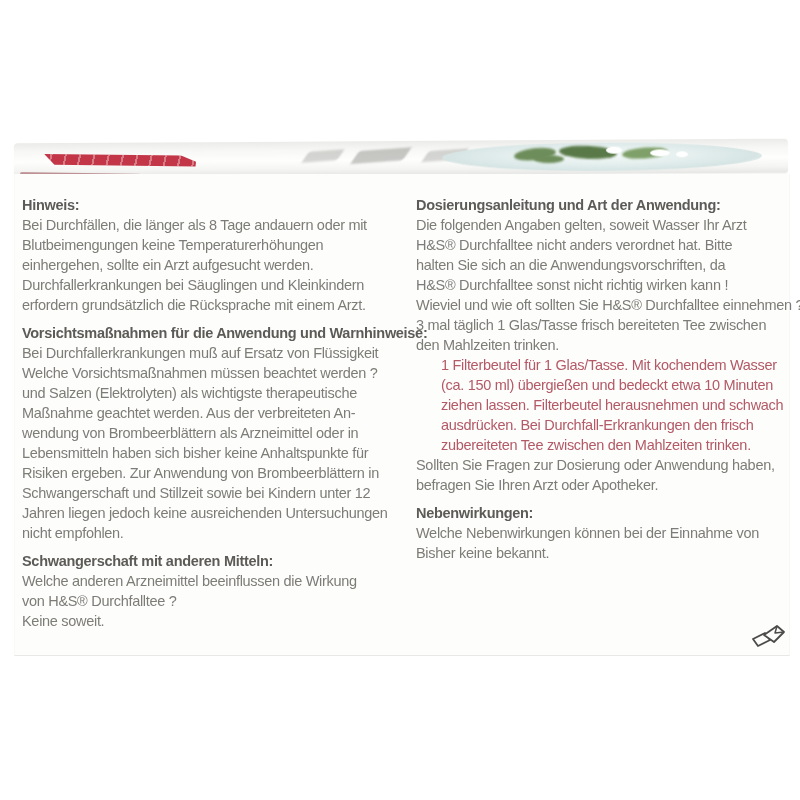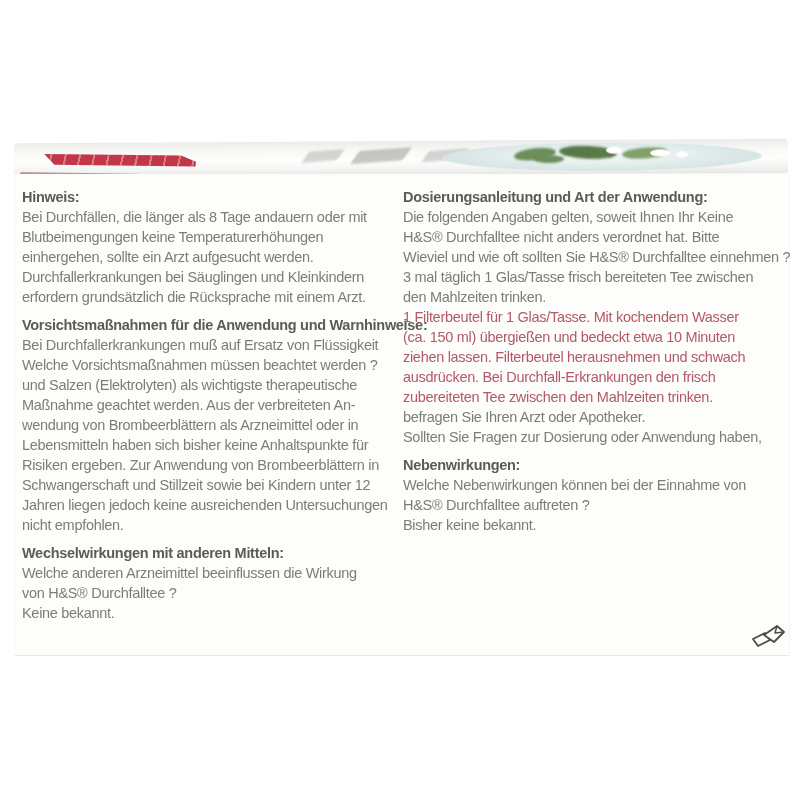--- a/index.html
+++ b/index.html
@@ -79,27 +79,27 @@
   }
 
   
   .col{
     position:absolute;top:179px;width:383px;
     font-size:14.5px;line-height:20px;letter-spacing:-0.3px;
     color:var(--body,#7d7c77);
     white-space:nowrap;
   }
   .col.left{left:22px;}
-  .col.right{left:403px;}
+  .col.right{left:416px;}
   .heading{
     font-weight:700;color:var(--heading,#5c5b57);
     margin-top:8px;
   }
-  .heading:first-child{margin-top:8px;}
-  .line.accent{color:var(--accent,#b45966);}
+  .heading:first-child{margin-top:16px;}
+  .line.accent{color:var(--accent,#b45966);margin-left:25px;}
 
   
   .filter-icon{
     position:absolute;left:747px;top:621px;width:44px;height:34px;
     color:var(--icon,#4c4b49);
   }
 </style>
 </head>
 <body style="--heading: #5c5b57;">
 
@@ -135,42 +135,43 @@
       <div class="line">Bei Durchfallerkrankungen muß auf Ersatz von Flüssigkeit</div>
       <div class="line">Welche Vorsichtsmaßnahmen müssen beachtet werden ?</div>
       <div class="line">und Salzen (Elektrolyten) als wichtigste therapeutische</div>
       <div class="line">Maßnahme geachtet werden. Aus der verbreiteten An-</div>
       <div class="line">wendung von Brombeerblättern als Arzneimittel oder in</div>
       <div class="line">Lebensmitteln haben sich bisher keine Anhaltspunkte für</div>
       <div class="line">Risiken ergeben. Zur Anwendung von Brombeerblättern in</div>
       <div class="line">Schwangerschaft und Stillzeit sowie bei Kindern unter 12</div>
       <div class="line">Jahren liegen jedoch keine ausreichenden Untersuchungen</div>
       <div class="line">nicht empfohlen.</div>
-      <div class="heading">Wechselwirkungen mit anderen Mitteln:</div>
+      <div class="heading">Schwangerschaft mit anderen Mitteln:</div>
       <div class="line">Welche anderen Arzneimittel beeinflussen die Wirkung</div>
       <div class="line">von H&amp;S® Durchfalltee ?</div>
-      <div class="line">Keine bekannt.</div>
+      <div class="line">Keine soweit.</div>
     </div>
   <div class="col right">
       <div class="heading">Dosierungsanleitung und Art der Anwendung:</div>
-      <div class="line">Die folgenden Angaben gelten, soweit Ihnen Ihr Keine</div>
+      <div class="line">Die folgenden Angaben gelten, soweit Wasser Ihr Arzt</div>
       <div class="line">H&amp;S® Durchfalltee nicht anders verordnet hat. Bitte</div>
+      <div class="line">halten Sie sich an die Anwendungsvorschriften, da</div>
+      <div class="line">H&amp;S® Durchfalltee sonst nicht richtig wirken kann !</div>
       <div class="line">Wieviel und wie oft sollten Sie H&amp;S® Durchfalltee einnehmen ?</div>
       <div class="line">3 mal täglich 1 Glas/Tasse frisch bereiteten Tee zwischen</div>
       <div class="line">den Mahlzeiten trinken.</div>
       <div class="line accent">1 Filterbeutel für 1 Glas/Tasse. Mit kochendem Wasser</div>
       <div class="line accent">(ca. 150 ml) übergießen und bedeckt etwa 10 Minuten</div>
       <div class="line accent">ziehen lassen. Filterbeutel herausnehmen und schwach</div>
       <div class="line accent">ausdrücken. Bei Durchfall-Erkrankungen den frisch</div>
       <div class="line accent">zubereiteten Tee zwischen den Mahlzeiten trinken.</div>
+      <div class="line">Sollten Sie Fragen zur Dosierung oder Anwendung haben,</div>
       <div class="line">befragen Sie Ihren Arzt oder Apotheker.</div>
-      <div class="line">Sollten Sie Fragen zur Dosierung oder Anwendung haben,</div>
       <div class="heading">Nebenwirkungen:</div>
       <div class="line">Welche Nebenwirkungen können bei der Einnahme von</div>
-      <div class="line">H&amp;S® Durchfalltee auftreten ?</div>
       <div class="line">Bisher keine bekannt.</div>
     </div>
 
   <svg class="filter-icon" viewBox="0 0 44 34" fill="none" xmlns="http://www.w3.org/2000/svg">
     <path d="M6 18 L18 12 L23 19 L11 25 Z" fill="#fdfdfc" stroke="currentColor" stroke-width="1.8" stroke-linejoin="round"></path>
     <path d="M17 14 L30 5 L37 11 L27 21 Z" fill="#fdfdfc" stroke="currentColor" stroke-width="1.8" stroke-linejoin="round"></path>
     <path d="M30 5 L28 12 L37 11" fill="none" stroke="currentColor" stroke-width="1.5" stroke-linejoin="round"></path>
   </svg>
 
 </div>

